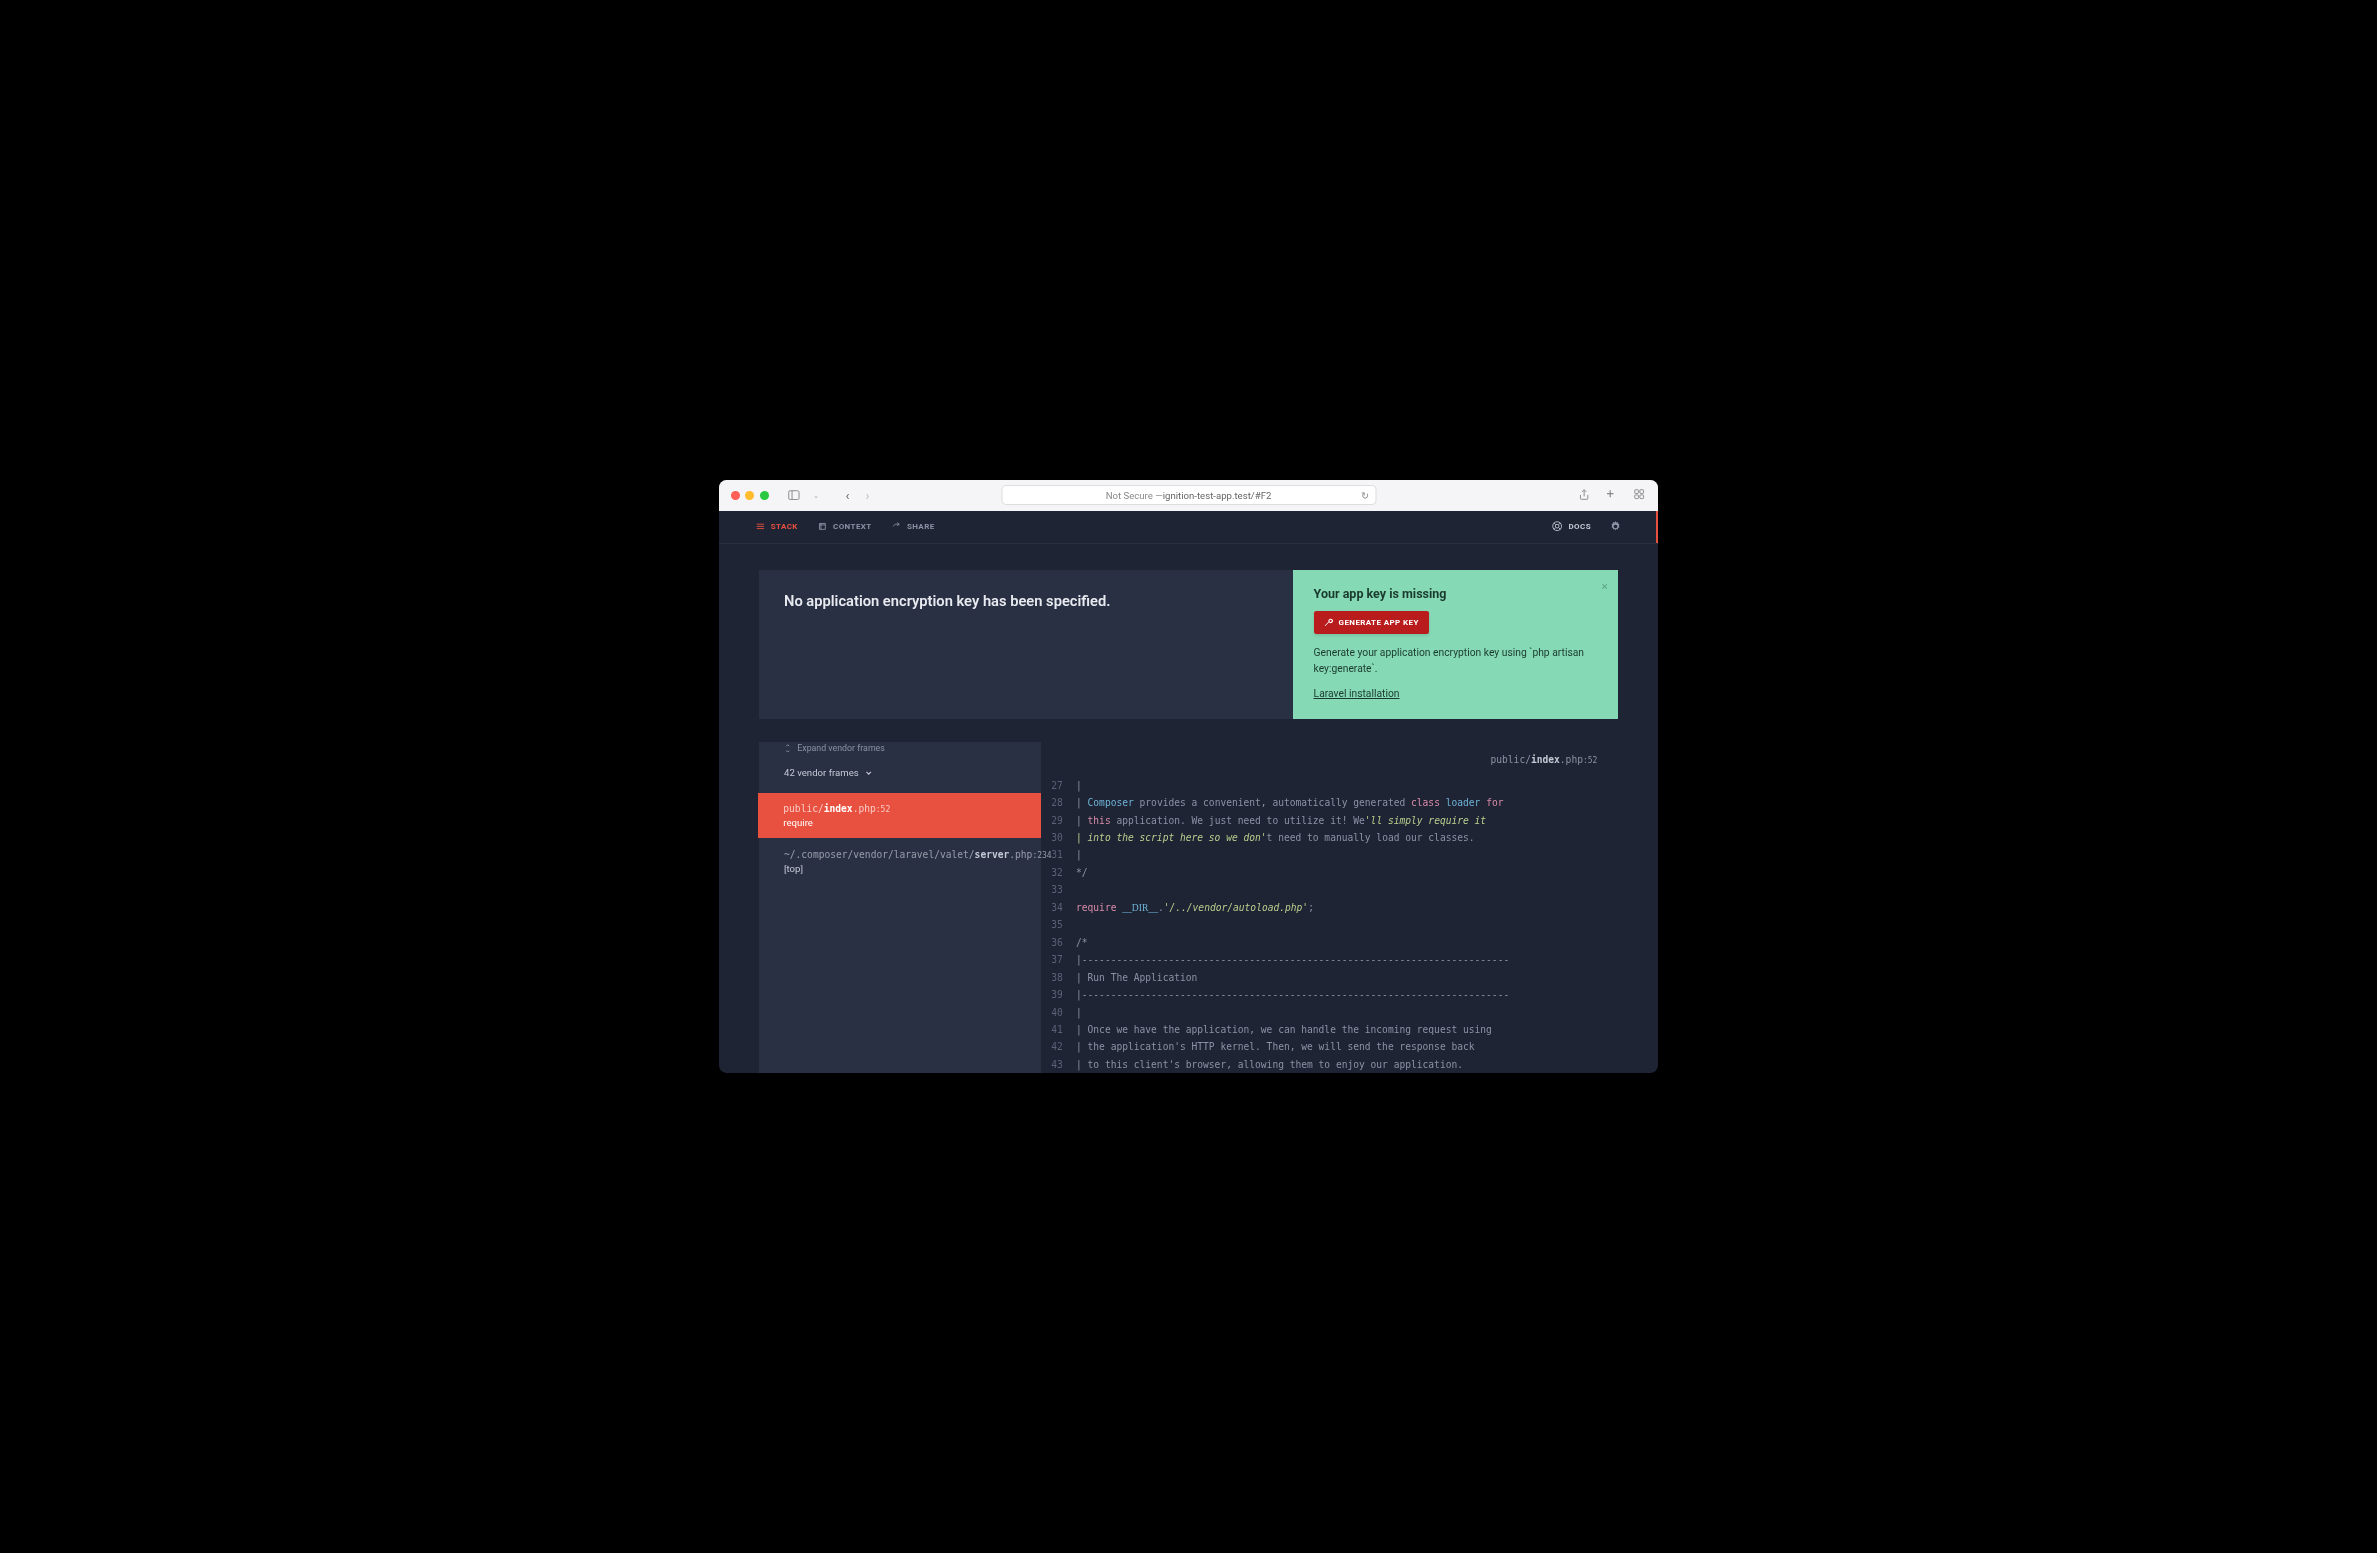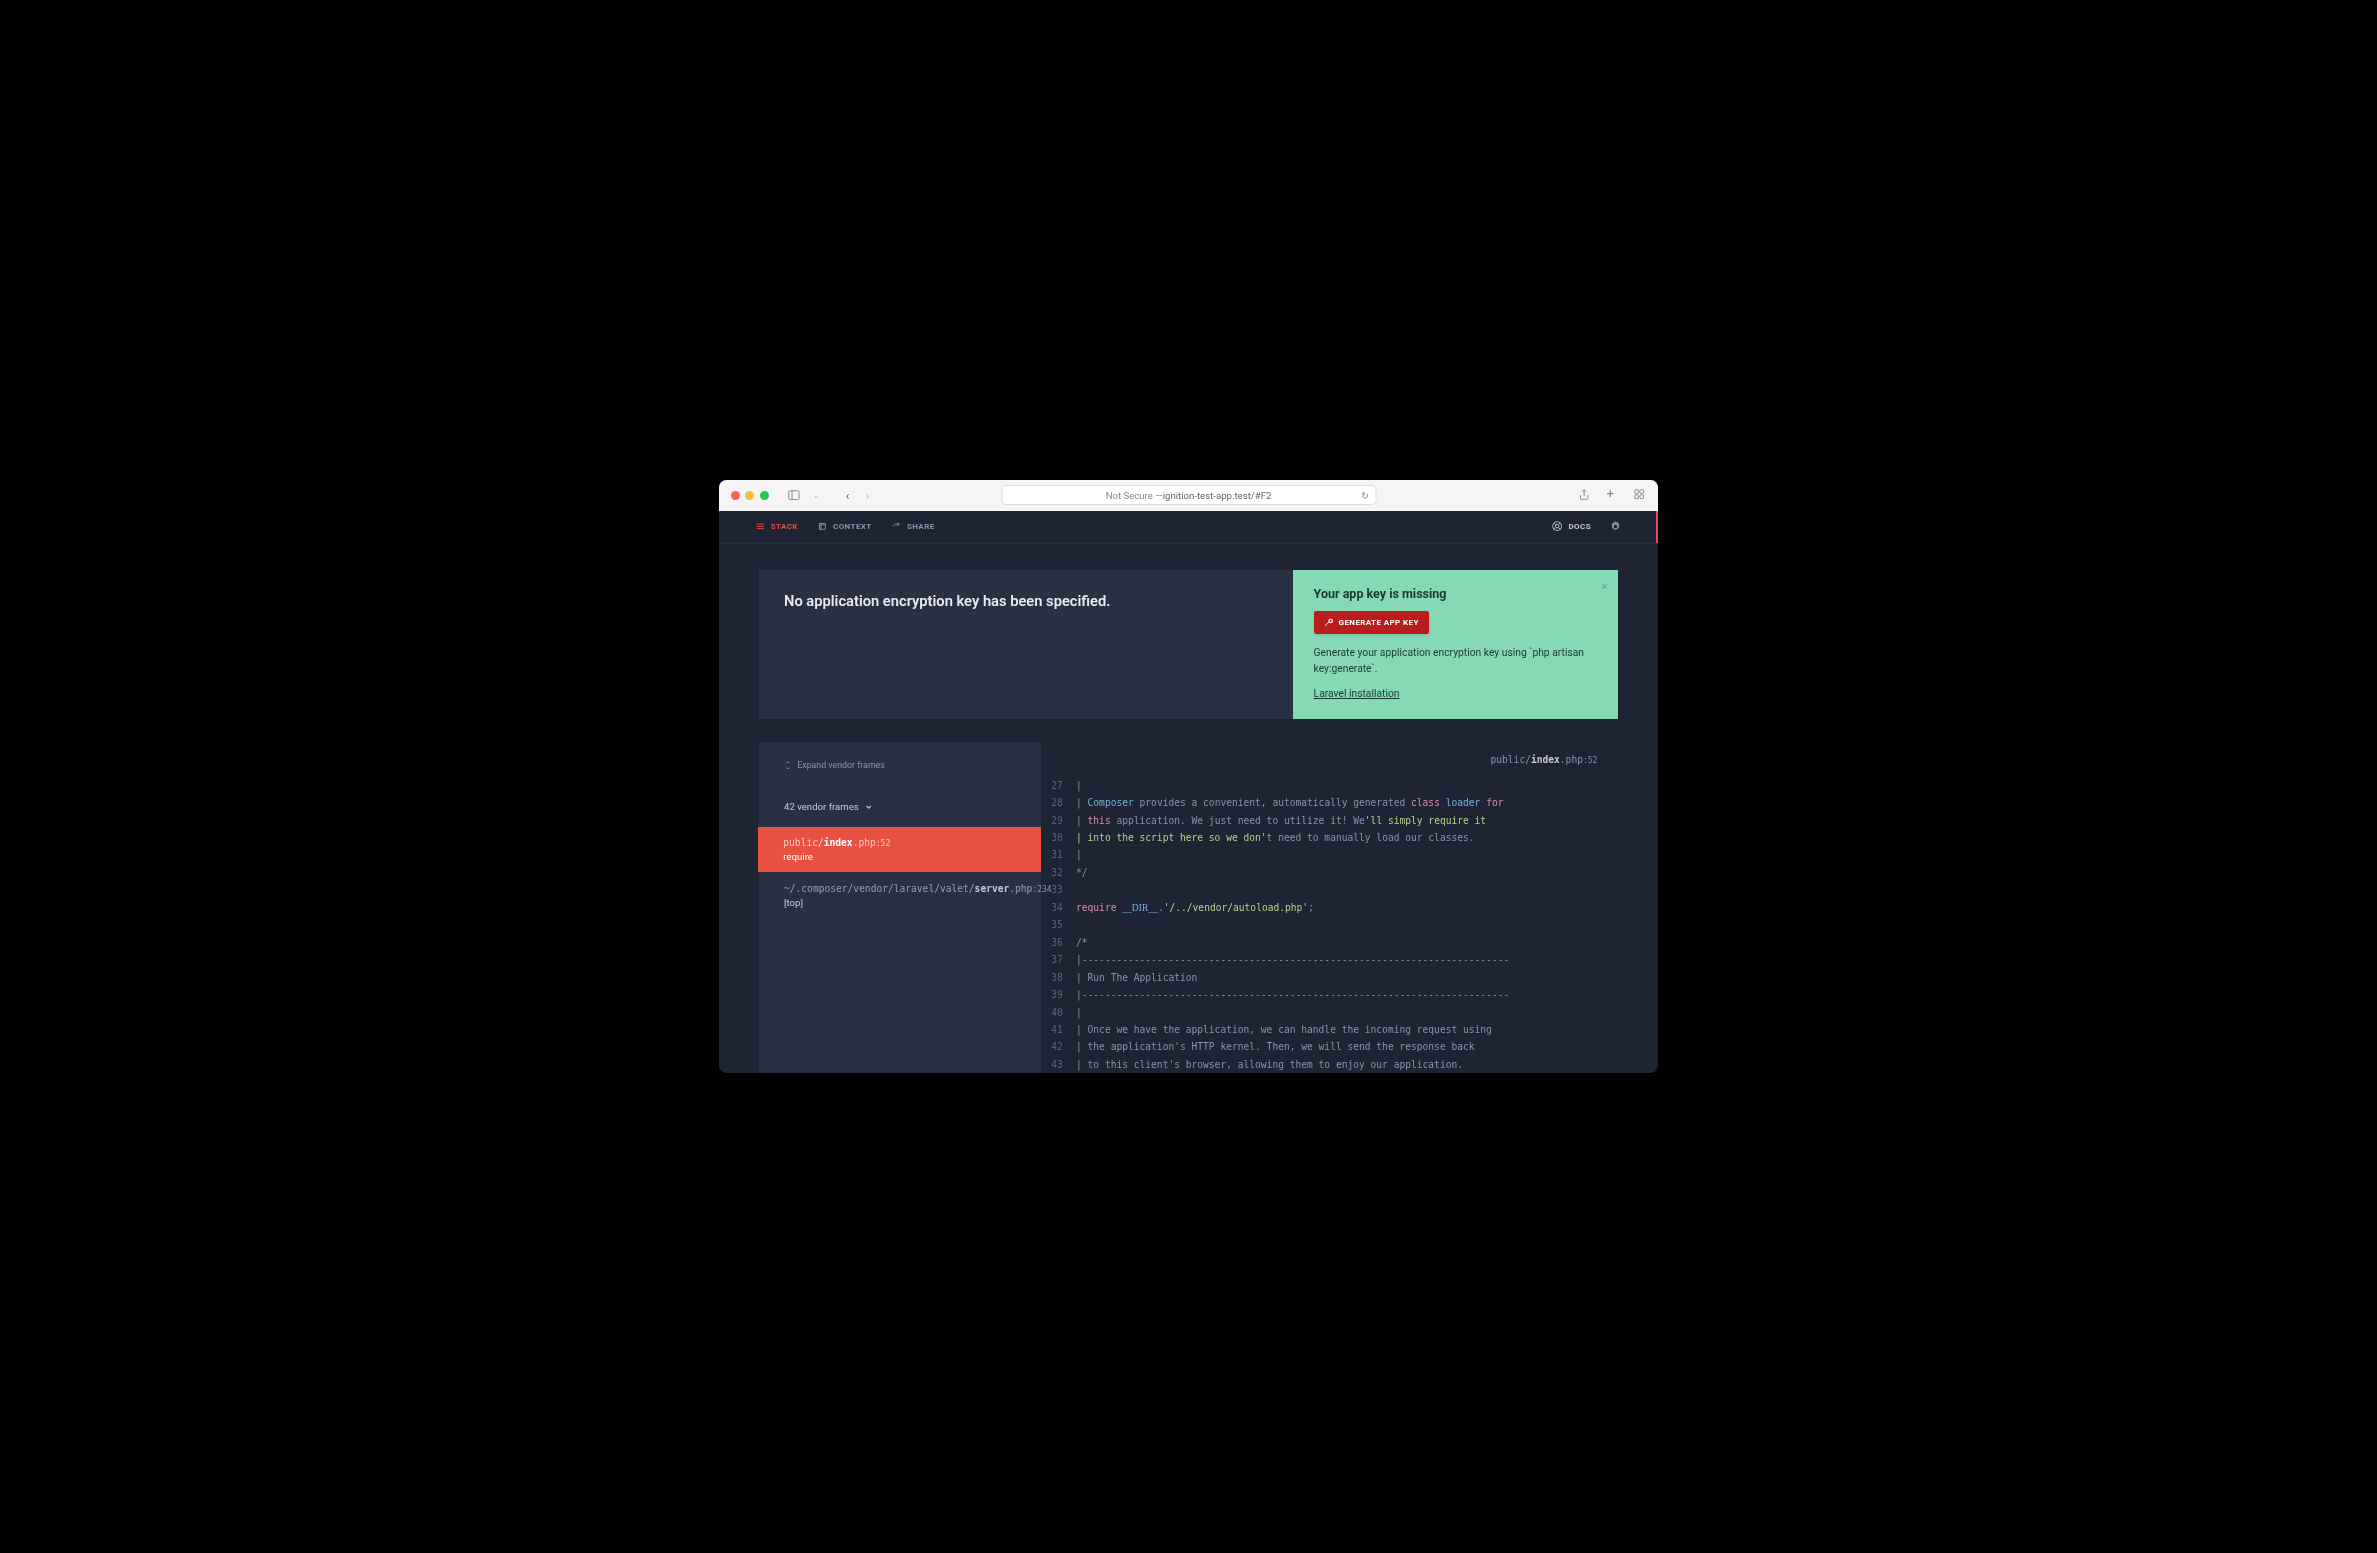--- a/index.html
+++ b/index.html
@@ -136,21 +136,21 @@
       color: #fff;
       margin-bottom: 11.8px;
       box-shadow: 0 1.5px 2.9px rgba(0,0,0,0.1);
     }
     .sol-desc { font-size: 10.3px; line-height: 1.5; margin-bottom: 10.3px; }
     .sol-link { font-size: 10.3px; text-decoration: underline; }
 
     .stack-area { padding: 23.5px 40px 0; display: flex; gap: 0; }
     .frames-col { width: 282px; background: #293044; }
     .expand-row {
-      padding: 18px 25px;
+      padding: 1px 25px;
       font-size: 8.8px;
       color: #8b92a5;
       display: flex;
       gap: 5.9px;
       align-items: center;
     }
     .vendor-chip {
       margin: 8.8px 25px 10.3px;
       display: inline-flex;
       gap: 5.9px;
@@ -178,21 +178,21 @@
       font-size: 9.6px;
       color: #8b92a5;
     }
     .code-header .bold { color: #c5c9d5; font-weight: 600; }
     .code-body { font-family: ui-monospace, Menlo, monospace; font-size: 9.6px; line-height: 1.82; }
     .code-line { display: flex; }
     .ln { width: 35px; text-align: right; padding-right: 13.2px; color: #5a6178; flex-shrink: 0; user-select: none; }
     .lc { flex: 1; color: #8b92a5; white-space: pre; overflow: hidden; }
     .tok-kw { color: #d98ba8; }
     .tok-cls { color: #6fb3d8; }
-    .tok-str { color: #b8d08d; }
+    .tok-str { color: #b8d08d; font-style: italic; }
     .tok-const { color: #6fb3d8; font-family: Liberation Serif, serif; }
     .tok-this { color: #d98ba8; }
 
     svg { display: block; }
   </style>
 </head>
 <body>
 
 <div class="window">
 

